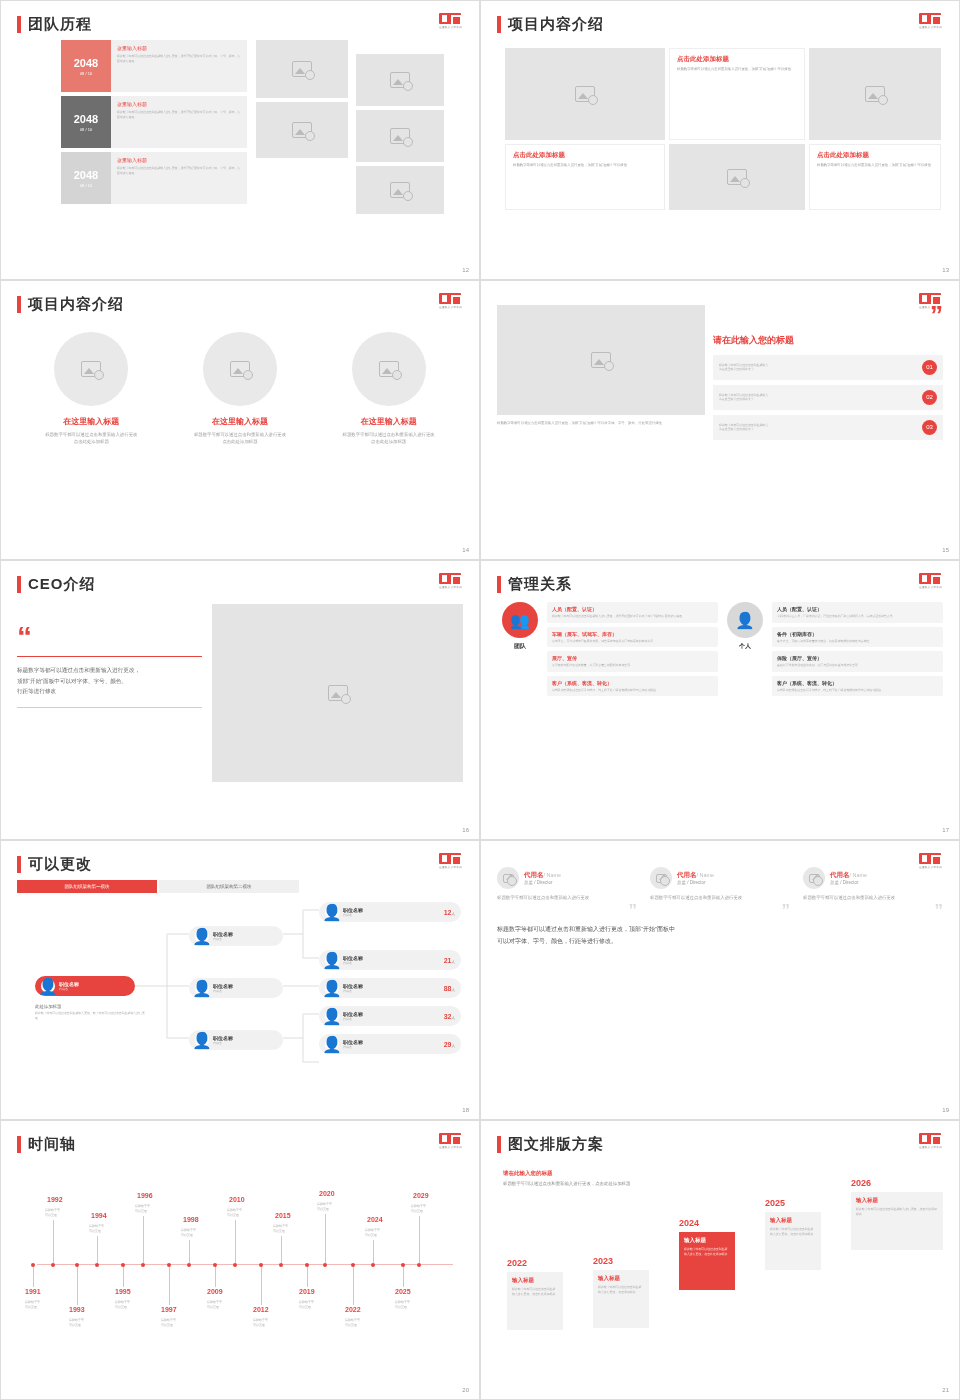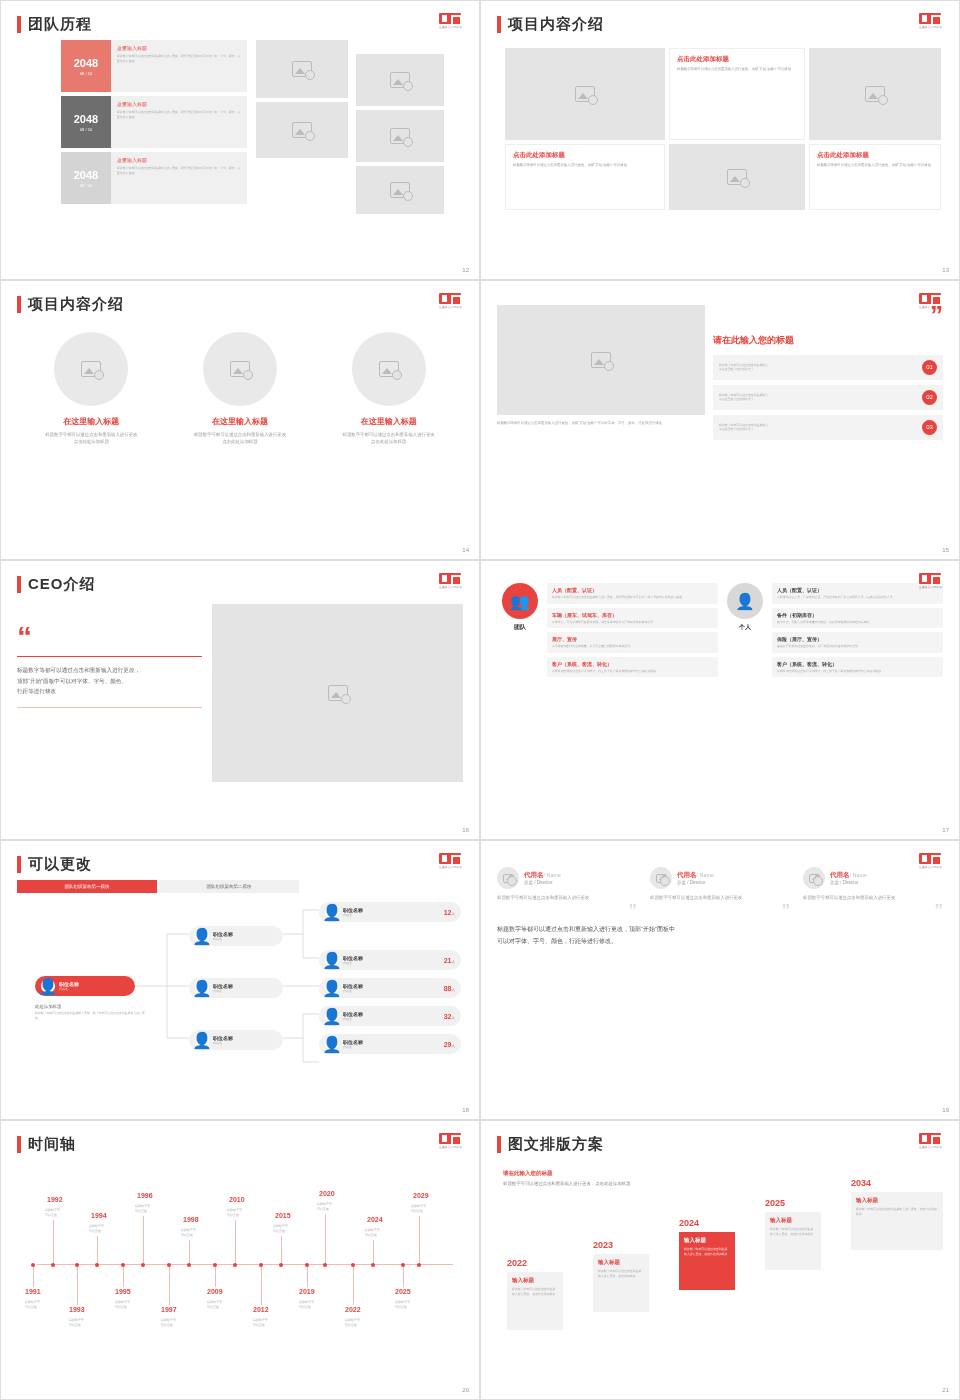--- a/index.html
+++ b/index.html
@@ -360,20 +360,24 @@
         <div class="line2"></div>
       </div>
       <div class="right ph" style="height:178px">
           <div class="ph-ico"></div>
         </div>
     </div>
     <div class="slide-num">16</div>
   </div>
 
   <div class="slide">
+    <div class="title-row">
+      <div class="title-bar"></div>
+      <div class="slide-title">管理关系</div>
+    </div>
     <div class="logo">
       <div class="lg-box"></div>
         <div class="lg-cap">这里输入公司名称</div>
     </div>
     <div class="s17">
       <div class="side">
         <div class="av">👥</div>
         <div class="lbl">团队</div>
       </div>
       <div class="col">
@@ -711,21 +715,21 @@
         <div class="sub">标题数字等可以通过点击和重新输入进行更改，点击此处添加标题</div>
       </div>
 
       <div class="step" style="left:10px;top:98px">
         <div class="yr">2022</div>
         <div class="bd">
           <h5>输入标题</h5>
           <p class="xtiny">标题数字等都可以通过点击和重新输入进行更改，点击此处添加标题</p>
         </div>
       </div>
-      <div class="step" style="left:96px;top:80px">
+      <div class="step" style="left:96px;top:96px">
         <div class="yr">2023</div>
         <div class="bd">
           <h5>输入标题</h5>
           <p class="xtiny">标题数字等都可以通过点击和重新输入进行更改，点击添加标题</p>
         </div>
       </div>
       <div class="step" style="left:182px;top:58px">
         <div class="yr">2024</div>
         <div class="bd solid">
           <h5>输入标题</h5>
@@ -733,21 +737,21 @@
         </div>
       </div>
       <div class="step" style="left:268px;top:38px">
         <div class="yr">2025</div>
         <div class="bd">
           <h5>输入标题</h5>
           <p class="xtiny">标题数字等都可以通过点击和重新输入进行更改，点击此处添加标题</p>
         </div>
       </div>
       <div class="step" style="left:354px;top:18px;width:92px">
-        <div class="yr">2034</div>
+        <div class="yr">2026</div>
         <div class="bd">
           <h5>输入标题</h5>
           <p class="xtiny">标题数字等都可以通过点击和重新输入进行更改，点击此处添加标题</p>
         </div>
       </div>
     </div>
     <div class="slide-num">21</div>
   </div>
 
 </div>

